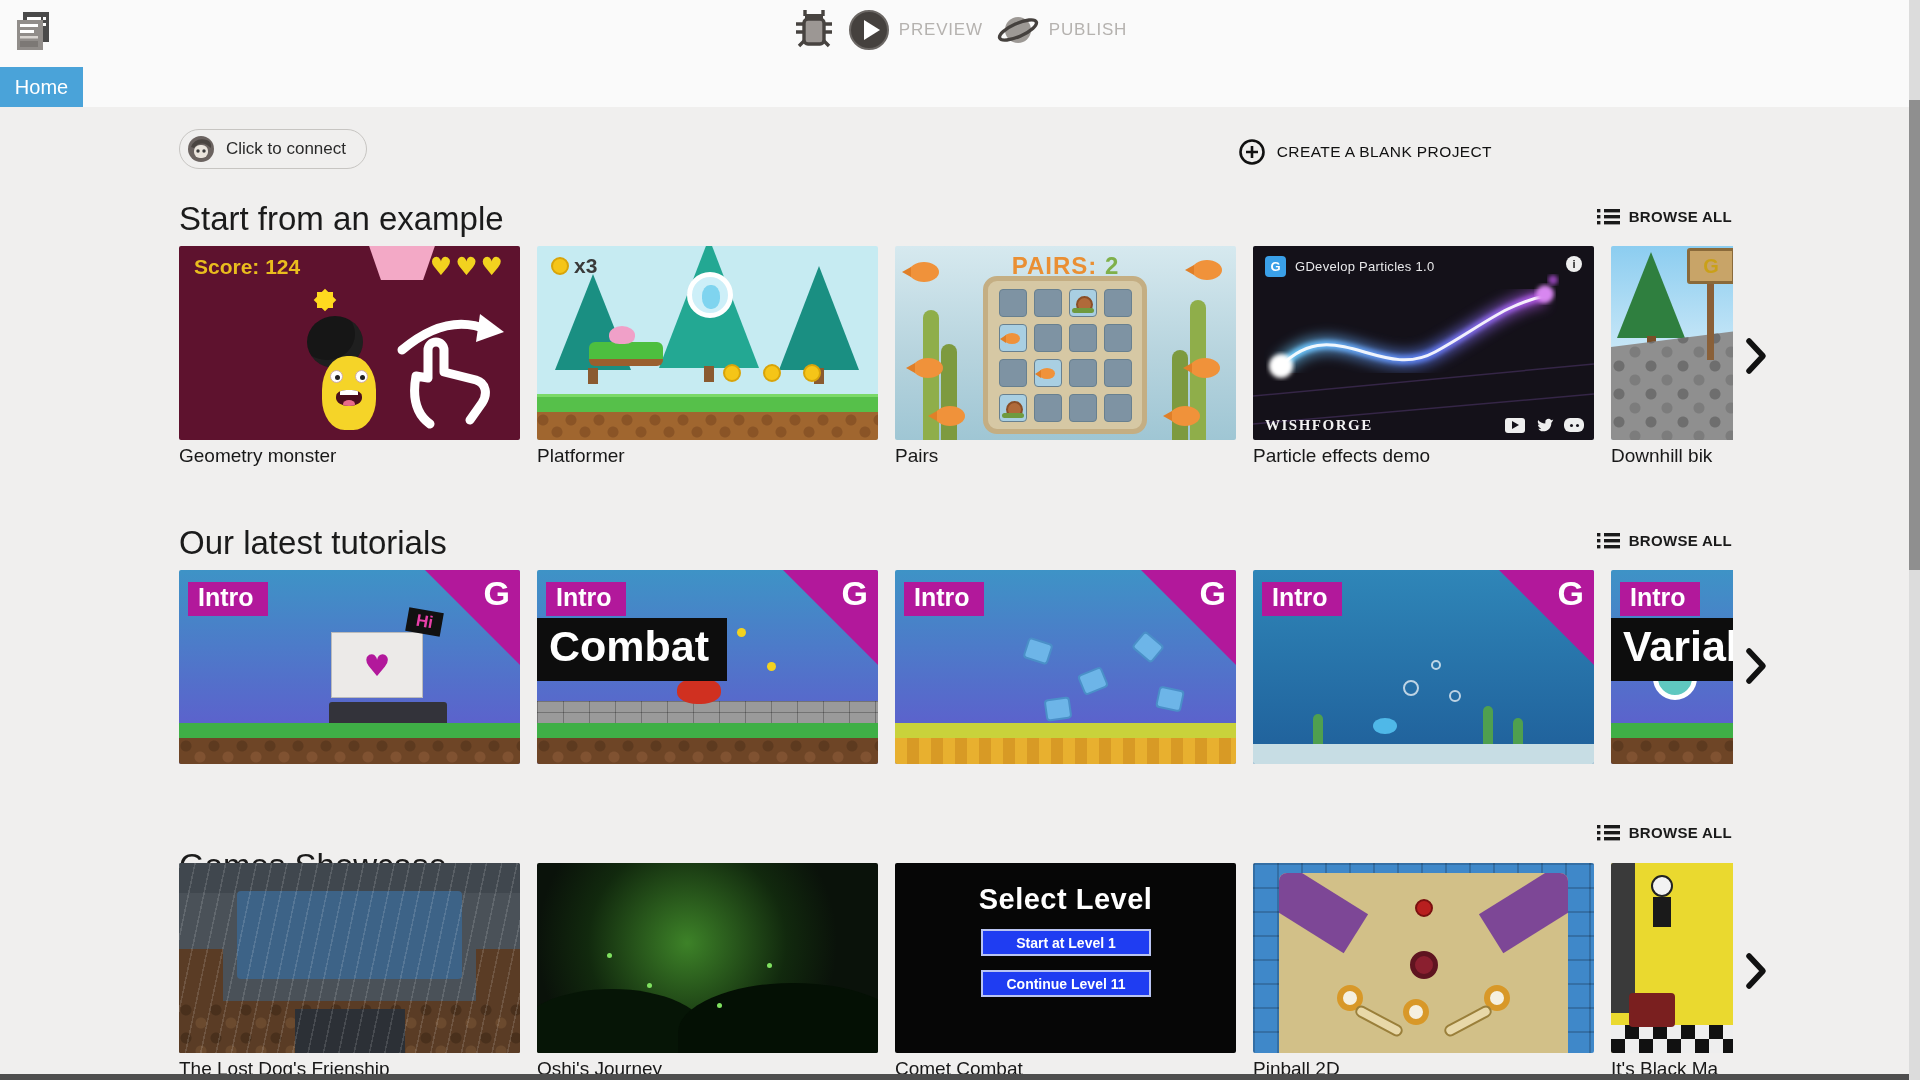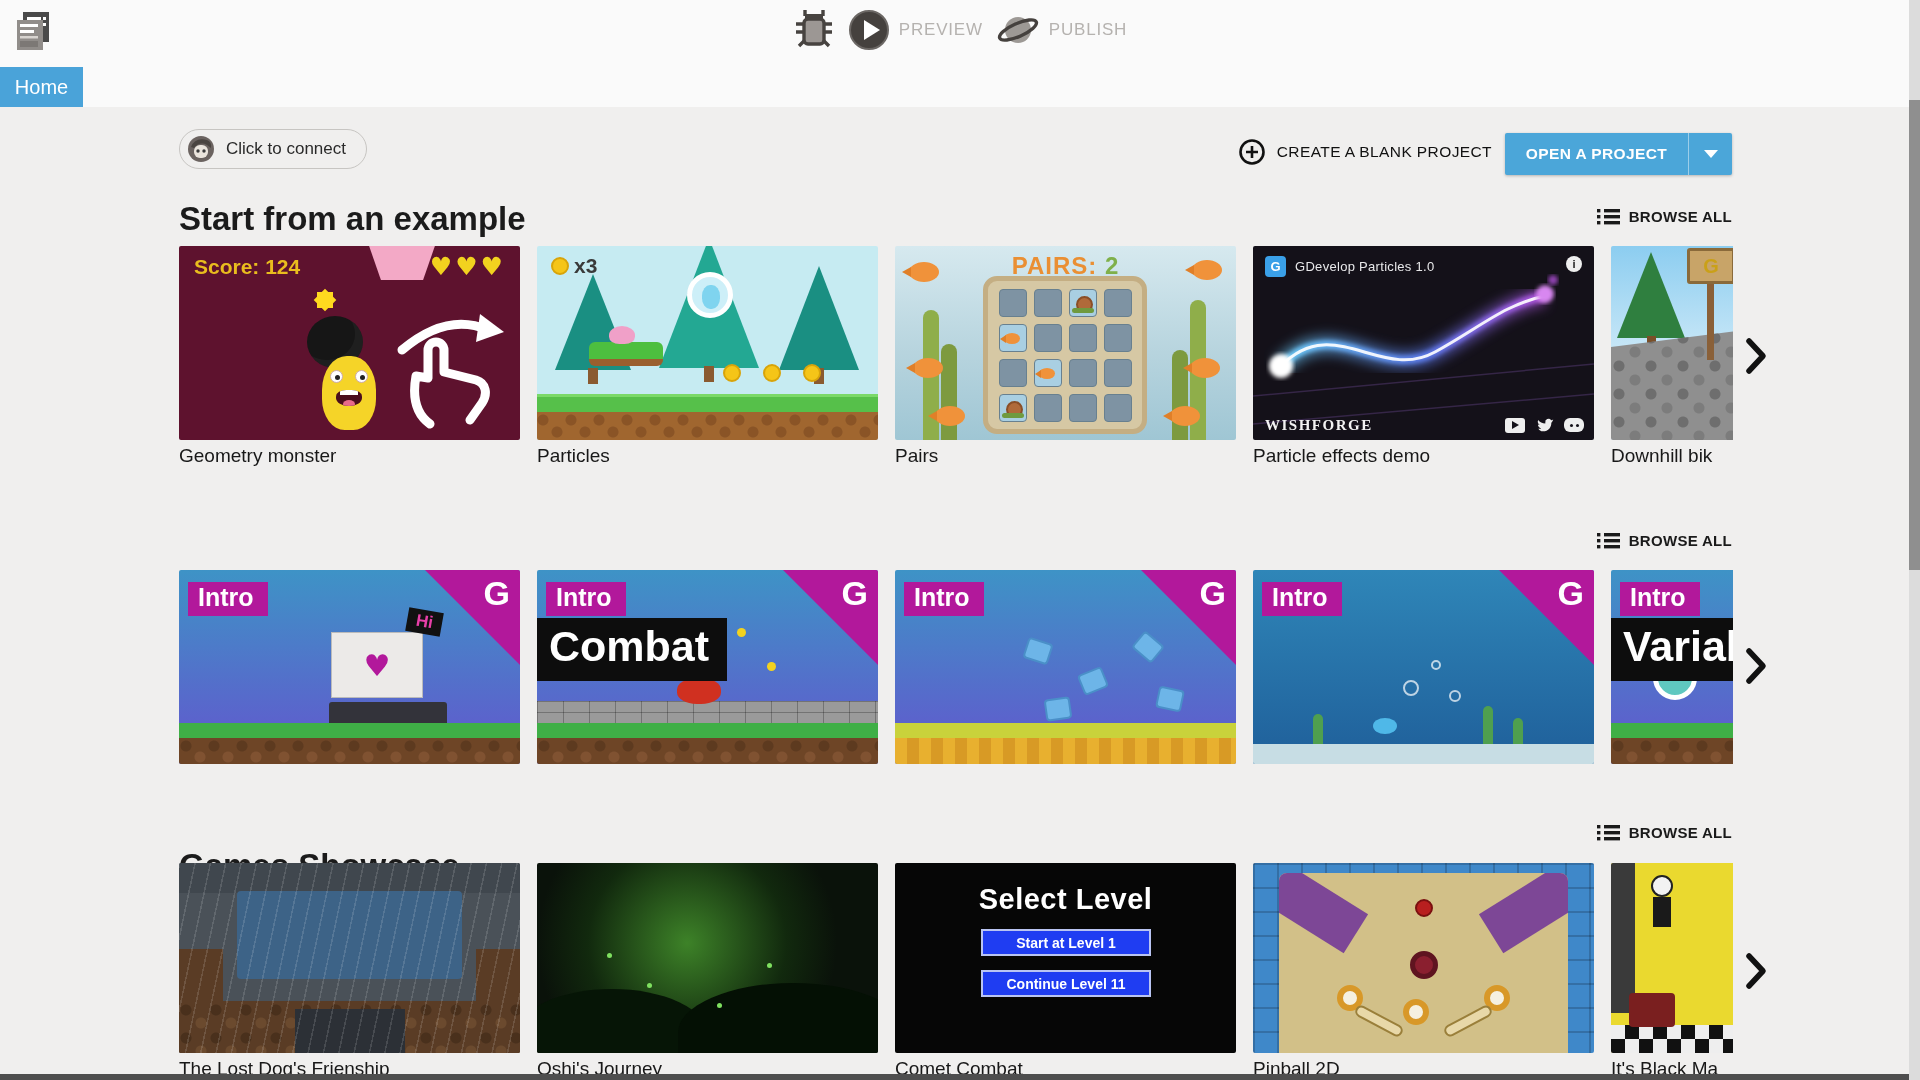--- a/index.html
+++ b/index.html
@@ -23,21 +23,21 @@
   .connect-btn{position:absolute;top:22px;left:179px;height:40px;border:1px solid #c7c5c2;border-radius:20px;
     display:flex;align-items:center;gap:11px;padding:0 20px 0 7px;font-size:17px;color:#2a2a2a;cursor:pointer}
   .create-blank{position:absolute;top:31px;right:428px;display:flex;align-items:center;gap:11px;
     font-size:15.5px;letter-spacing:.4px;color:#111;cursor:pointer}
   .open-btn{position:absolute;top:26px;left:1505px;width:227px;height:42px;background:#4ba6d9;border-radius:2px;
     box-shadow:0 1px 3px rgba(0,0,0,.25);display:flex;cursor:pointer}
   .open-main{flex:1;display:flex;align-items:center;justify-content:center;color:#fff;font-size:15.5px;font-weight:600;letter-spacing:.4px}
   .open-caret{width:44px;border-left:1px solid rgba(255,255,255,.45);display:flex;align-items:center;justify-content:center}
   .caret-down{width:0;height:0;border-left:7px solid transparent;border-right:7px solid transparent;border-top:8px solid #fff}
 
-  .sec-title{position:absolute;left:179px;font-size:33px;font-weight:700;color:#1b1b1b}
+  .sec-title{position:absolute;left:179px;font-size:33px;font-weight:400;color:#1b1b1b}
   .browse{position:absolute;right:188px;display:flex;align-items:center;gap:9px;font-size:15px;font-weight:600;
     letter-spacing:.3px;color:#1a1a1a;cursor:pointer}
 
   .cardrow{position:absolute;left:179px;width:1554px;display:flex;gap:17px;overflow:hidden}
   .card{width:341px;flex:none;cursor:pointer}
   .thumb{width:341px;height:194px;position:relative;overflow:hidden;border-radius:2px;background:#ddd}
   .thumb.short{height:190px}
   .caption{margin-top:5px;font-size:19px;color:#181818;white-space:nowrap}
   .chev{position:absolute;left:1744px;cursor:pointer}
 
@@ -271,26 +271,20 @@
   </div>
 
   <div class="create-blank">
     <svg width="28" height="28" viewBox="0 0 28 28">
       <circle cx="14" cy="14" r="11.5" fill="none" stroke="#111" stroke-width="2.6"></circle>
       <path d="M14 8 V20 M8 14 H20" stroke="#111" stroke-width="2.6"></path>
     </svg>
     <span>CREATE A BLANK PROJECT</span>
   </div>
 
-  <div class="open-btn">
-    <div class="open-main">OPEN A PROJECT</div>
-    <div class="open-caret">
-      <div class="caret-down"></div>
-    </div>
-  </div>
 
   <div class="sec-title" style="top:93px">Start from an example</div>
   <div class="browse" style="top:101px">
     <svg width="23" height="17" viewBox="0 0 23 17">
       <g fill="#1a1a1a">
           <rect x="0" y="1" width="3.4" height="3.4"></rect>
           <rect x="7" y="1" width="16" height="3.4"></rect>
       <rect x="0" y="7" width="3.4" height="3.4"></rect>
           <rect x="7" y="7" width="16" height="3.4"></rect>
       <rect x="0" y="13" width="3.4" height="3.4"></rect>
@@ -345,21 +339,21 @@
         <div class="coin" style="left:226px;top:118px"></div>
         <div class="coin" style="left:266px;top:118px"></div>
         <div class="counter">
           <div class="ccoin"></div>
           <span>x3</span>
         </div>
         <div class="hero">
             <div class="hero-body"></div>
           </div>
       </div>
-      <div class="caption">Particles</div>
+      <div class="caption">Platformer</div>
     </div>
 
     <div class="card">
       <div class="thumb pr">
         <div class="title">
           <span class="tl">PAIRS:</span>
           <span class="tc">2</span>
         </div>
         <div class="weed" style="left:28px;height:130px"></div>
         <div class="weed d" style="left:46px;height:96px"></div>
@@ -456,20 +450,21 @@
       </div>
       <div class="caption">Downhill bik</div>
     </div>
   </div>
   <div class="chev" style="top:230px">
     <svg width="24" height="38" viewBox="0 0 24 38">
       <polyline points="5,4 19,19 5,34" stroke="#111" stroke-width="5.5" fill="none" stroke-linecap="round" stroke-linejoin="round"></polyline>
     </svg>
   </div>
 
+  <div class="sec-title" style="top:417px">Our latest tutorials</div>
   <div class="browse" style="top:425px">
     <svg width="23" height="17" viewBox="0 0 23 17">
       <g fill="#1a1a1a">
           <rect x="0" y="1" width="3.4" height="3.4"></rect>
           <rect x="7" y="1" width="16" height="3.4"></rect>
       <rect x="0" y="7" width="3.4" height="3.4"></rect>
           <rect x="7" y="7" width="16" height="3.4"></rect>
       <rect x="0" y="13" width="3.4" height="3.4"></rect>
           <rect x="7" y="13" width="16" height="3.4"></rect>
         </g>

